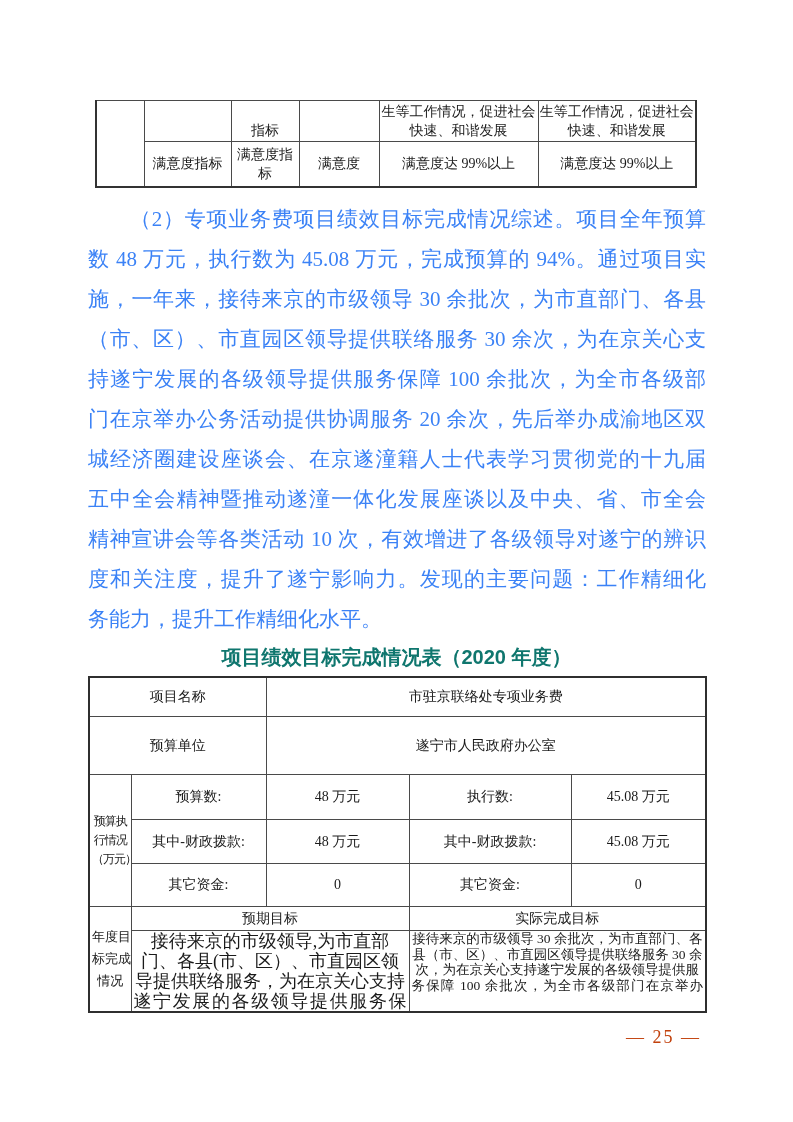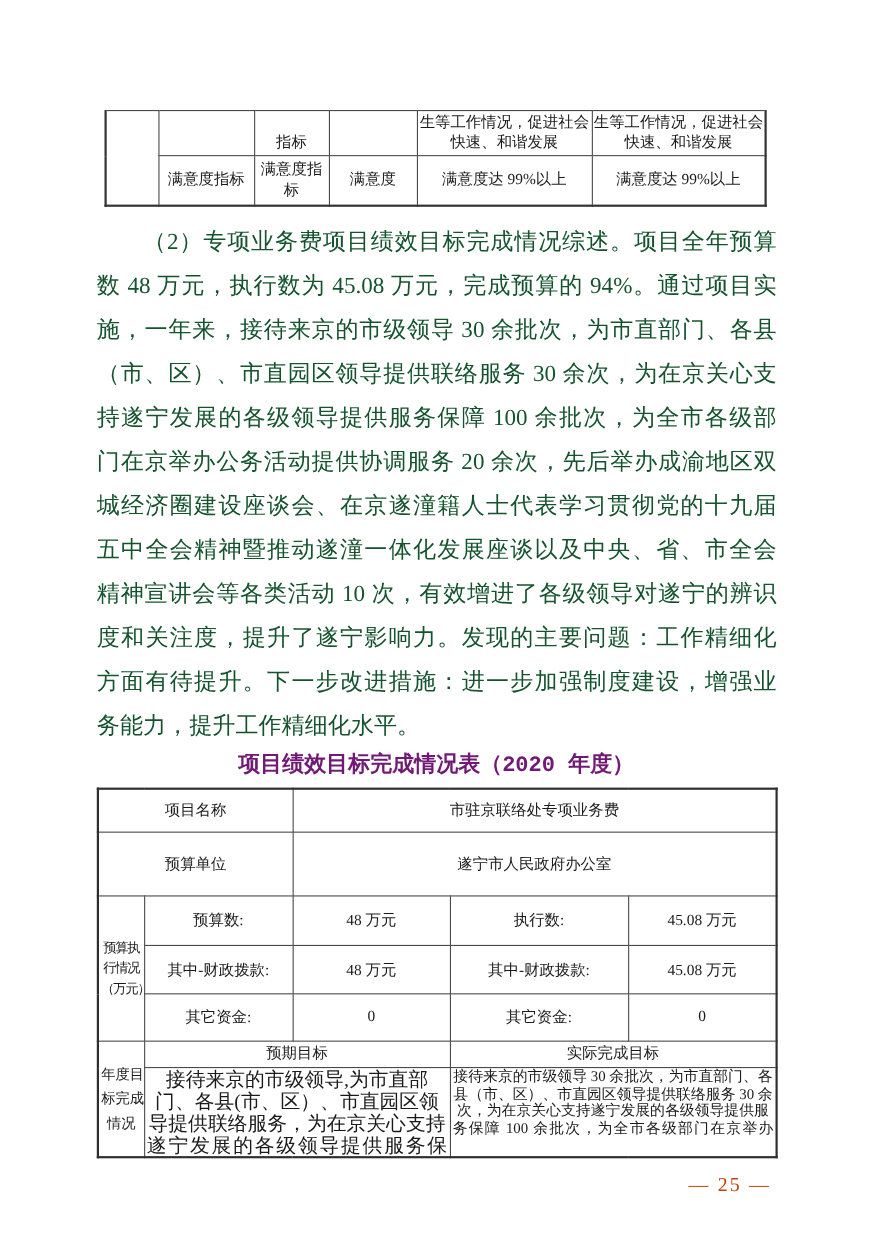--- a/index.html
+++ b/index.html
@@ -36,36 +36,36 @@
 
   
   .para { margin-top: 11px; width: 618px; }
   .pline {
     font-size: 21px;
     height: 40px;
     line-height: 40px;
     text-align: justify;
     text-align-last: justify;
     white-space: normal;
-    color: #14532d;
+    color: #3b82f6;
   }
   .pline.first { padding-left: 42px; }
   .pline.last { text-align-last: left; }
 
   
   .tbl-title {
     margin-top: 6px;
     margin-bottom: 7px;
     height: 24px;
     line-height: 24px;
     text-align: center;
-    font-family: Liberation Mono, monospace;
+    font-family: Liberation Sans, sans-serif;
     font-weight: bold;
     font-size: 20px;
-    color: #701a75;
+    color: #0f766e;
   }
 
   
   .t-main {
     width: 617px;
     font-size: 14px;
     border: 2px solid #2f2f2f;
   }
   .t-main td { padding: 0 2px; text-align: center; }
   .t-main .rA td { height: 40px; }
@@ -142,21 +142,20 @@
       <div class="pline first">（2）专项业务费项目绩效目标完成情况综述。项目全年预算</div>
       <div class="pline">数 48 万元，执行数为 45.08 万元，完成预算的 94%。通过项目实</div>
       <div class="pline">施，一年来，接待来京的市级领导 30 余批次，为市直部门、各县</div>
       <div class="pline">（市、区）、市直园区领导提供联络服务 30 余次，为在京关心支</div>
       <div class="pline">持遂宁发展的各级领导提供服务保障 100 余批次，为全市各级部</div>
       <div class="pline">门在京举办公务活动提供协调服务 20 余次，先后举办成渝地区双</div>
       <div class="pline">城经济圈建设座谈会、在京遂潼籍人士代表学习贯彻党的十九届</div>
       <div class="pline">五中全会精神暨推动遂潼一体化发展座谈以及中央、省、市全会</div>
       <div class="pline">精神宣讲会等各类活动 10 次，有效增进了各级领导对遂宁的辨识</div>
       <div class="pline">度和关注度，提升了遂宁影响力。发现的主要问题：工作精细化</div>
-      <div class="pline">方面有待提升。下一步改进措施：进一步加强制度建设，增强业</div>
       <div class="pline last">务能力，提升工作精细化水平。</div>
     </div>
 
     <div class="tbl-title">项目绩效目标完成情况表（2020 年度）</div>
 
     <table class="t-main">
       <colgroup>
         <col style="width:42px">
           <col style="width:135px">
           <col style="width:143px">

